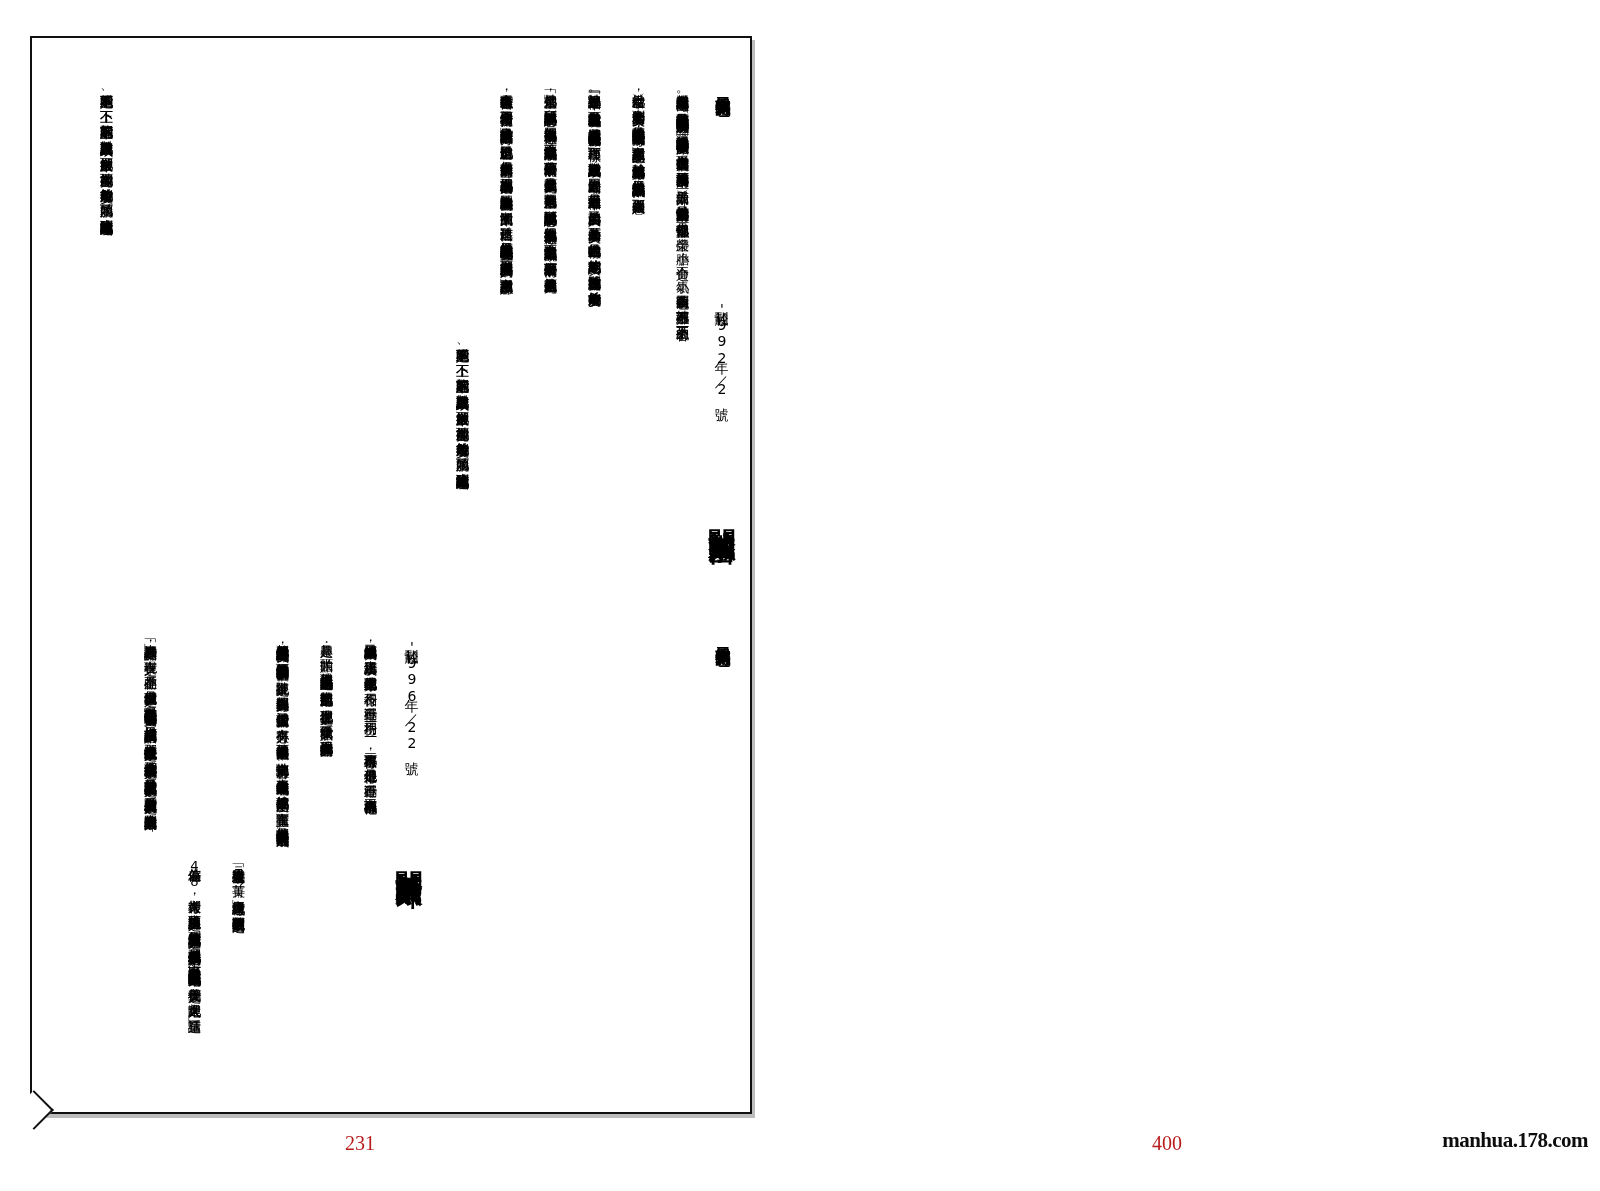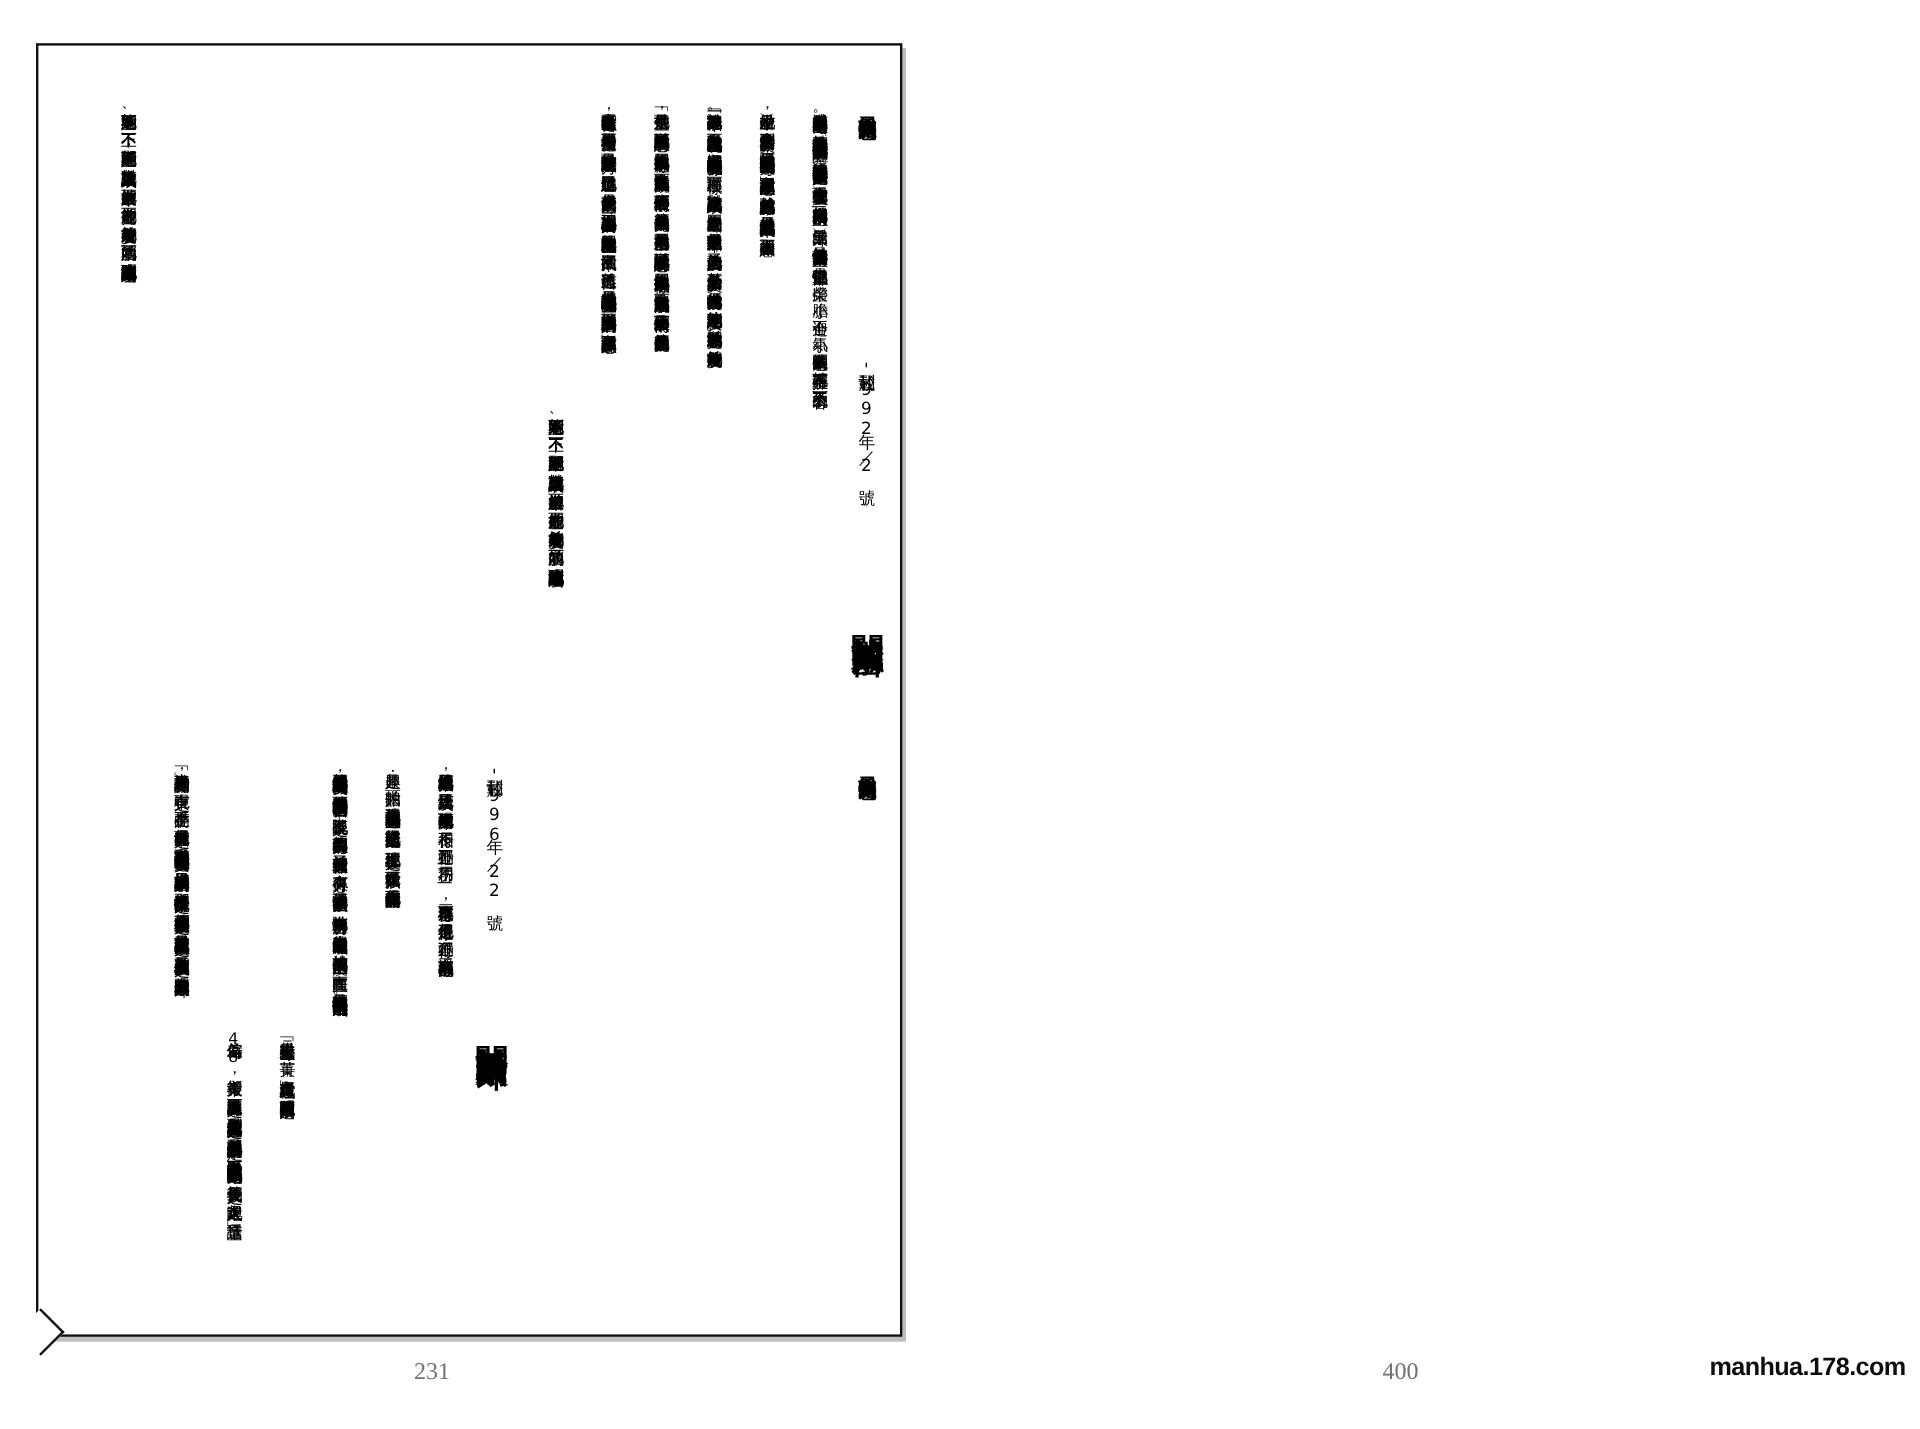--- a/index.html
+++ b/index.html
@@ -29,28 +29,28 @@
     position:absolute;left:806px;top:24px;width:760px;height:1090px;background:#fff;
   }
 
   
   .headline{
     font-weight:bold;
     letter-spacing:0.05em;
   }
 
   
-  .pagenum{position:absolute;font-size:20px;color:#737373;font-family:"Liberation Serif",serif;}
+  .pagenum{position:absolute;font-size:20px;color:#b91c1c;font-family:"Liberation Serif",serif;}
   #pagenum-left{left:345px;top:1132px;}
   #pagenum-right{left:1152px;top:1132px;}
 
   
   #watermark{
     position:absolute;right:12px;top:1128px;font-size:21px;font-weight:bold;
-    font-family:Liberation Sans, sans-serif;color:#0d0d0d;letter-spacing:-0.5px;
+    font-family:Liberation Serif, serif;color:#0d0d0d;letter-spacing:-0.5px;
   }
   .body-s{font-size:13.2px;}
 </style>
 </head>
 <body>
 
 <div class="page">
 
   <div id="left-sheet">
 

